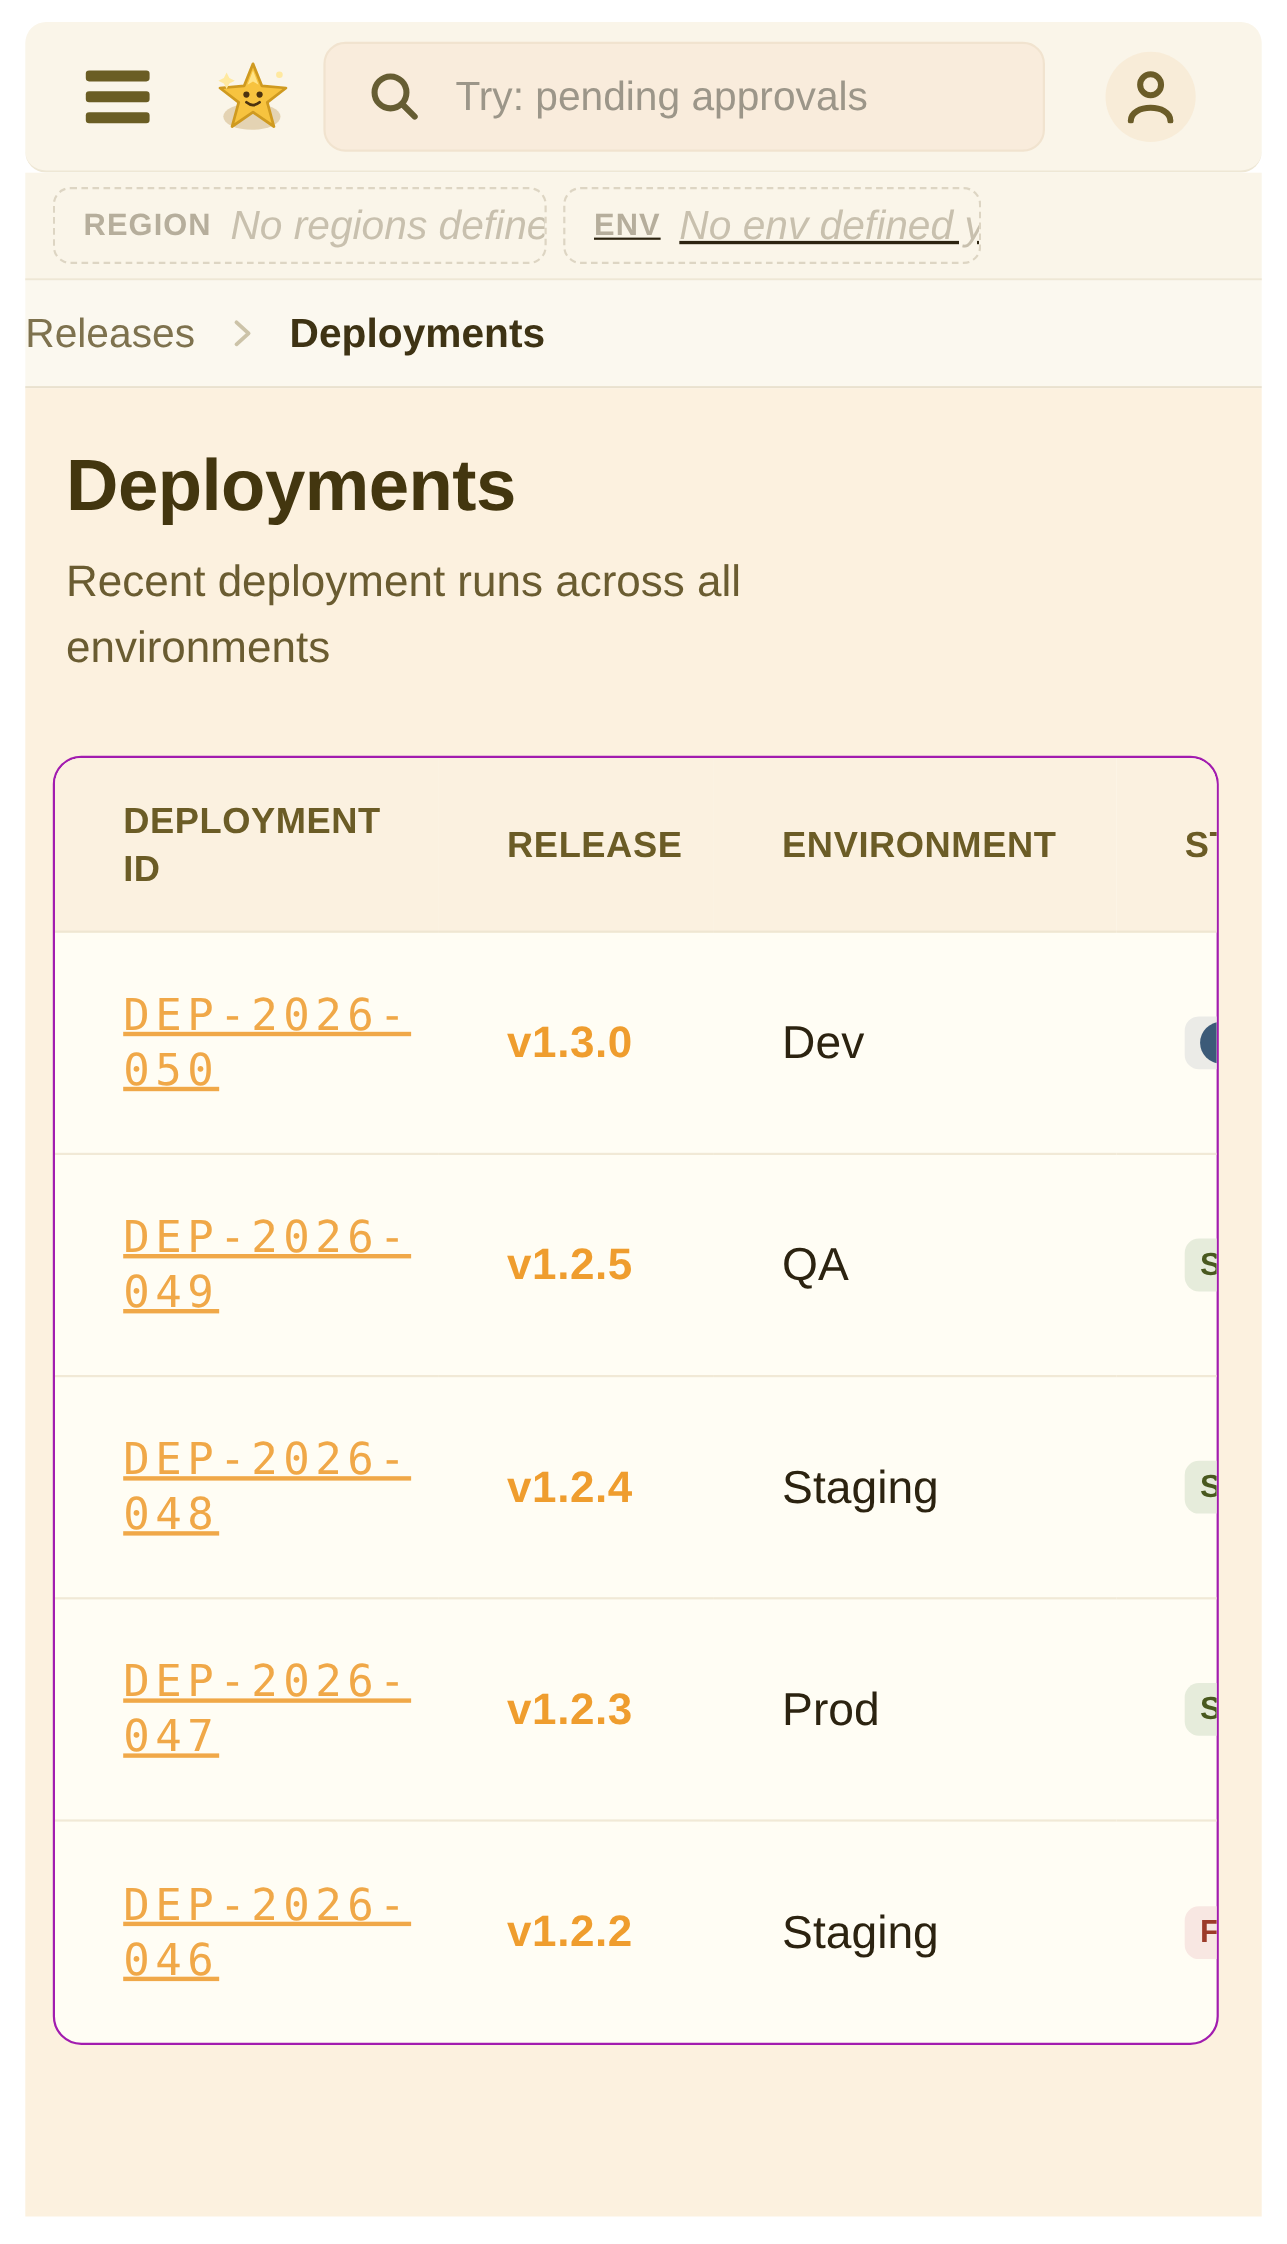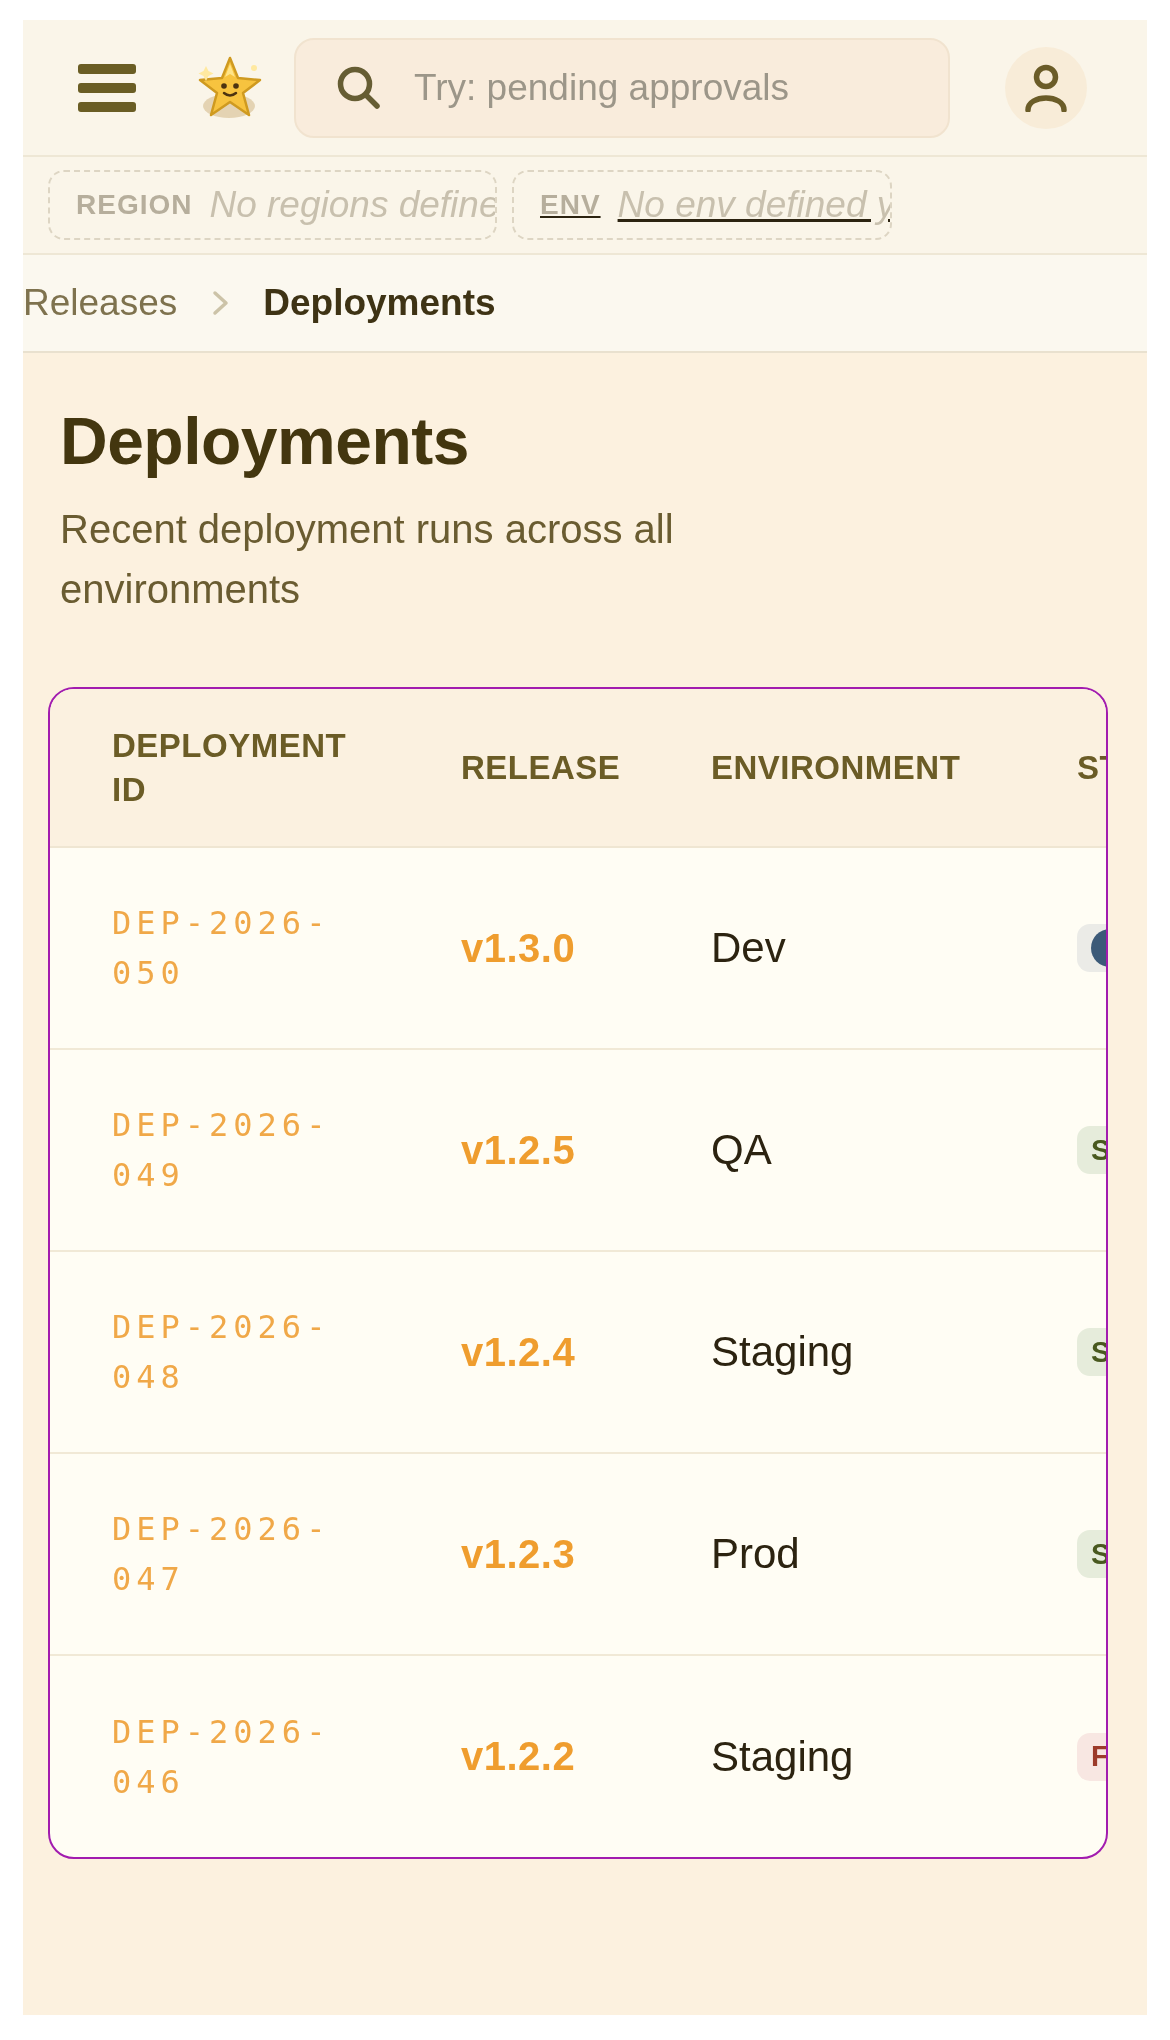--- a/index.html
+++ b/index.html
@@ -4,21 +4,21 @@
 <style>
   * { margin:0; padding:0; box-sizing:border-box; }
   html,body { width:1170px; height:2040px; background:#ffffff; overflow:hidden;
               font-family:"Liberation Sans", sans-serif; }
 
   .app { position:absolute; left:23px; top:20px; width:1124px; height:1995px;
          display:flex; flex-direction:column; }
 
   
   .topbar { height:137px; background:#faf5e9; border-bottom:2px solid #eee7d5;
-            display:flex; align-items:center; padding:0 60px 0 55px; flex:none; }
+            display:flex; align-items:center; padding:0 60px 0 55px; flex:none;border-radius:19px; }
   .hamburger { width:58px; display:flex; flex-direction:column; gap:9px; cursor:pointer; flex:none; }
   .hamburger i { display:block; height:10px; border-radius:3px; background:#6a5d24; }
   .logo { width:76px; height:76px; margin-left:56px; flex:none; display:flex;
           align-items:center; justify-content:center; }
   .search { flex:1; height:100px; margin-left:26px; margin-right:55px;
             background:#f9ecdc; border:2px solid #f1e3cf; border-radius:20px;
             display:flex; align-items:center; padding-left:38px; }
   .search svg { flex:none; }
   .search input { flex:1; border:none; outline:none; background:transparent;
                   font:37px "Liberation Sans", sans-serif; color:#5c5546;
@@ -63,22 +63,22 @@
           border-radius:26px; overflow:hidden; }
   table { width:1400px; table-layout:fixed; border-collapse:collapse; }
   col.c1 { width:349px; } col.c2 { width:250px; } col.c3 { width:366px; } col.c4 { width:435px; }
   thead th { height:158px; background:#fbf1e0; border-bottom:2px solid #efe6d2;
              text-align:left; vertical-align:middle; padding-left:62px; padding-right:48px;
              font-size:33px; font-weight:bold; letter-spacing:0.5px; color:#6b5c26;
              text-transform:uppercase; line-height:44px; }
   tbody td { height:202px; vertical-align:middle; padding-left:62px;
              border-top:2px solid #f1e9d6; }
   tbody tr:first-child td { border-top:none; }
-  .id-link { font-family:"DejaVu Sans Mono", monospace; font-size:32px; letter-spacing:5px;
-             line-height:50px; color:#f0a848; cursor:pointer; display:inline-block; }
+  .id-link { font-family:"DejaVu Sans Mono", monospace; font-size:40px; letter-spacing:5px;
+             line-height:50px; color:#f0a848; cursor:pointer; display:inline-block;text-decoration:underline; }
   .release { font-size:40px; font-weight:600; color:#ef9d2e; letter-spacing:0.5px; }
   .env { font-size:42px; color:#2c2310; }
   .pill { display:inline-flex; align-items:center; height:48px; border-radius:13px;
           padding:0 14px; font-size:29px; font-weight:bold; white-space:nowrap; }
   .pill .dot { width:38px; height:38px; border-radius:50%; background:#3c5a78;
                margin-right:12px; flex:none; }
   .pill.running { background:#ebebe7; color:#3c5a78; }
   .pill.success { background:#e6ecdb; color:#49591f; }
   .pill.failed  { background:#f8e7e2; color:#9c3b2a; }
 </style>

